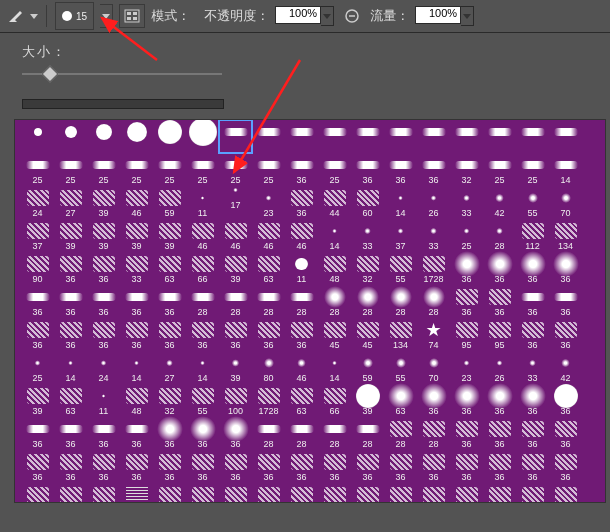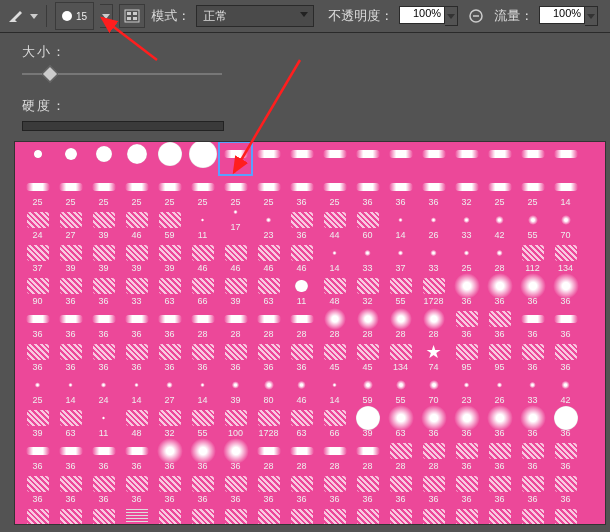--- a/index.html
+++ b/index.html
@@ -17,21 +17,21 @@
 .num-field{background:#fff;color:#000;border:1px solid #2a2a2a;height:16px;width:38px;text-align:right;padding:0 3px;font-size:11px}
 .mini-drop{width:12px;height:18px;border:1px solid #2a2a2a;border-left:none;display:flex;align-items:center;justify-content:center}
 .panel{padding:10px 18px 8px 22px}
 .row{display:flex;align-items:center;gap:12px;margin-bottom:6px}
 .row .lab{width:52px;font-size:13px;letter-spacing:2px}
 .size-box{background:#3e3e3e;border:1px solid #222;color:#fff;padding:1px 6px;font-size:12px;min-width:58px;text-align:center}
 .slider{position:relative;height:14px;width:200px;margin-left:0}
 .slider .track{position:absolute;top:6px;left:0;right:0;height:2px;background:#777}
 .slider .thumb{position:absolute;top:1px;width:10px;height:10px;background:#ccc;border:1px solid #555;transform:rotate(45deg)}
 .bar{height:8px;width:200px;background:#3a3a3a;border:1px solid #222;margin-top:2px}
-.grid-wrap{border:1px solid #333;margin:2px 4px 2px 14px;height:382px;overflow:hidden;position:relative;background:#ec4899}
+.grid-wrap{border:1px solid #333;margin:2px 4px 2px 14px;height:382px;overflow:hidden;position:relative;background:#701a75}
 .grid{position:absolute;top:0;left:6px;width:588px}
 .gcell{position:absolute;width:33px;height:33px;text-align:center}
 .gcell .img{width:30px;height:22px;margin:1px auto 0;display:flex;align-items:center;justify-content:center}
 .gcell .num{font-size:9px;color:#eee;line-height:9px}
 .gcell.sel{outline:2px solid #5aa0ff;outline-offset:-1px}
 .dotw{border-radius:50%;background:radial-gradient(circle,#fff 65%,#535353 100%)}
 .softw{border-radius:50%;background:radial-gradient(circle,#fff 0%,#fff 20%,rgba(255,255,255,0) 70%)}
 .streak{width:24px;height:8px;background:linear-gradient(90deg,rgba(255,255,255,0) 0%,#fff 30%,#fff 70%,rgba(255,255,255,0) 100%);border-radius:4px}
 .smudge{width:22px;height:16px;background:repeating-linear-gradient(45deg,rgba(255,255,255,.7) 0 2px,transparent 2px 4px);border-radius:3px}
 .star{color:#fff;font-size:18px;line-height:18px}
@@ -65,24 +65,20 @@
     <svg width="16" height="14" viewBox="0 0 16 14">
         <rect x="1" y="1" width="14" height="12" fill="none" stroke="#ccc"></rect>
         <rect x="3" y="3" width="4" height="3" fill="#ccc"></rect>
         <rect x="9" y="3" width="4" height="3" fill="#ccc"></rect>
         <rect x="3" y="8" width="4" height="3" fill="#ccc"></rect>
         <rect x="9" y="8" width="4" height="3" fill="#ccc"></rect>
       </svg>
   </div>
 
   <span class="label">模式：</span>
-  <div class="mode-sel">
-    <span>正常</span>
-    <span class="tri" style="border-top-color:#222"></span>
-  </div>
 
   <span class="label" style="margin-left:8px">不透明度：</span>
   <div style="display:flex">
     <div class="num-field"><span>100%</span></div>
     <div class="mini-drop">
         <span class="tri" style="border-top-color:#333"></span>
       </div>
   </div>
 
   <div class="sq-btn" style="border:none">
@@ -104,23 +100,20 @@
 <div class="panel">
   <div class="row">
     <span class="lab">大小：</span>
     <span style="width:70px"></span>
   </div>
   <div class="slider">
     <div class="track"></div>
     <div class="thumb" style="left:22px"></div>
   </div>
   <div style="height:16px"></div>
-  <div class="row">
-    <span class="lab">硬度：</span>
-  </div>
   <div class="bar"></div>
 </div>
 
 <div class="grid-wrap">
   <div class="grid" id="grid">
       <div class="gcell" style="left:0px;top:0px">
         <div class="img">
           <div class="dotw" style="width:8px;height:8px"></div>
         </div>
       </div>

